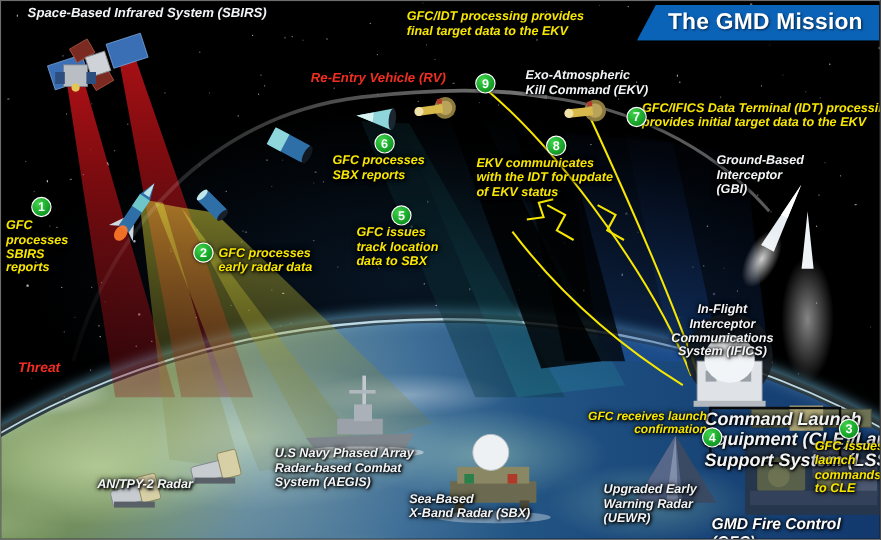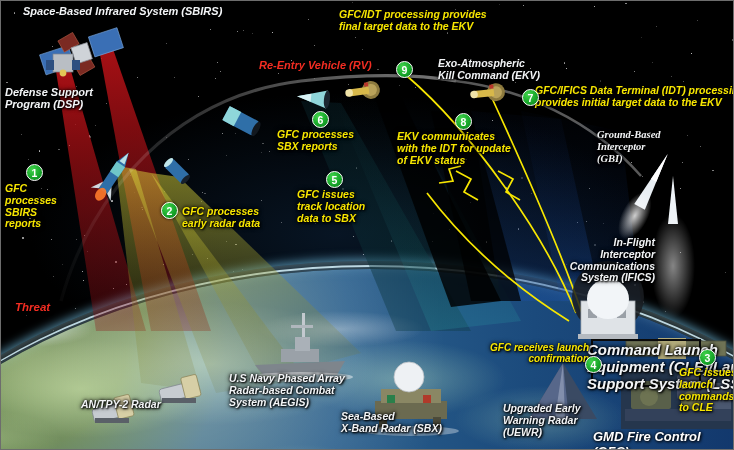--- a/index.html
+++ b/index.html
@@ -493,36 +493,37 @@
       <rect x="676" y="374" width="34" height="24" rx="2" fill="#45506a"></rect>
       <circle cx="648" cy="396" r="9" fill="#6d7352"></circle>
       <circle cx="690" cy="400" r="10" fill="#7b7e59"></circle>
       <rect x="700" y="382" width="30" height="30" fill="#4b5870"></rect>
       <rect x="624" y="408" width="106" height="12" fill="#33415a"></rect>
     </g>
   </svg>
 
   <div class="clebox" style="left:590px;top:338px;width:110px;height:48px;"></div>
 
+  <div class="banner">
+    <span>The GMD Mission</span>
+  </div>
 
   <div class="lbl white c" style="left:22px;top:4px;width:180px;font-size:11px;">Space-Based Infrared System (SBIRS)</div>
 
-  <div class="lbl white" style="left:4px;top:85px;font-size:11px;">Defense Support
-Program (DSP)</div>
 
   <div class="lbl red" style="left:258px;top:58px;font-size:11px;">Re-Entry Vehicle (RV)</div>
 
   <div class="lbl white" style="left:437px;top:57px;font-size:10.5px;">Exo-Atmospheric
 Kill Command (EKV)</div>
 
-  <div class="lbl white c" style="left:596px;top:128px;width:100px;font-size:10.5px;font-family:Liberation Serif, serif;">Ground-Based
+  <div class="lbl white c" style="left:596px;top:128px;width:100px;font-size:10.5px;">Ground-Based
 Interceptor
 (GBI)</div>
 
-  <div class="lbl white r" style="left:548px;top:236px;width:106px;font-size:10.5px;">In-Flight
+  <div class="lbl white r" style="left:548px;top:252px;width:106px;font-size:10.5px;text-align:center;">In-Flight
 Interceptor
 Communications
 System (IFICS)</div>
 
   <div class="lbl red" style="left:14px;top:300px;font-size:11.5px;">Threat</div>
 
   <div class="lbl white" style="left:80px;top:398px;font-size:10.5px;">AN/TPY-2 Radar</div>
 
   <div class="lbl white c" style="left:228px;top:372px;width:160px;font-size:10.5px;">U.S Navy Phased Array
 Radar-based Combat

